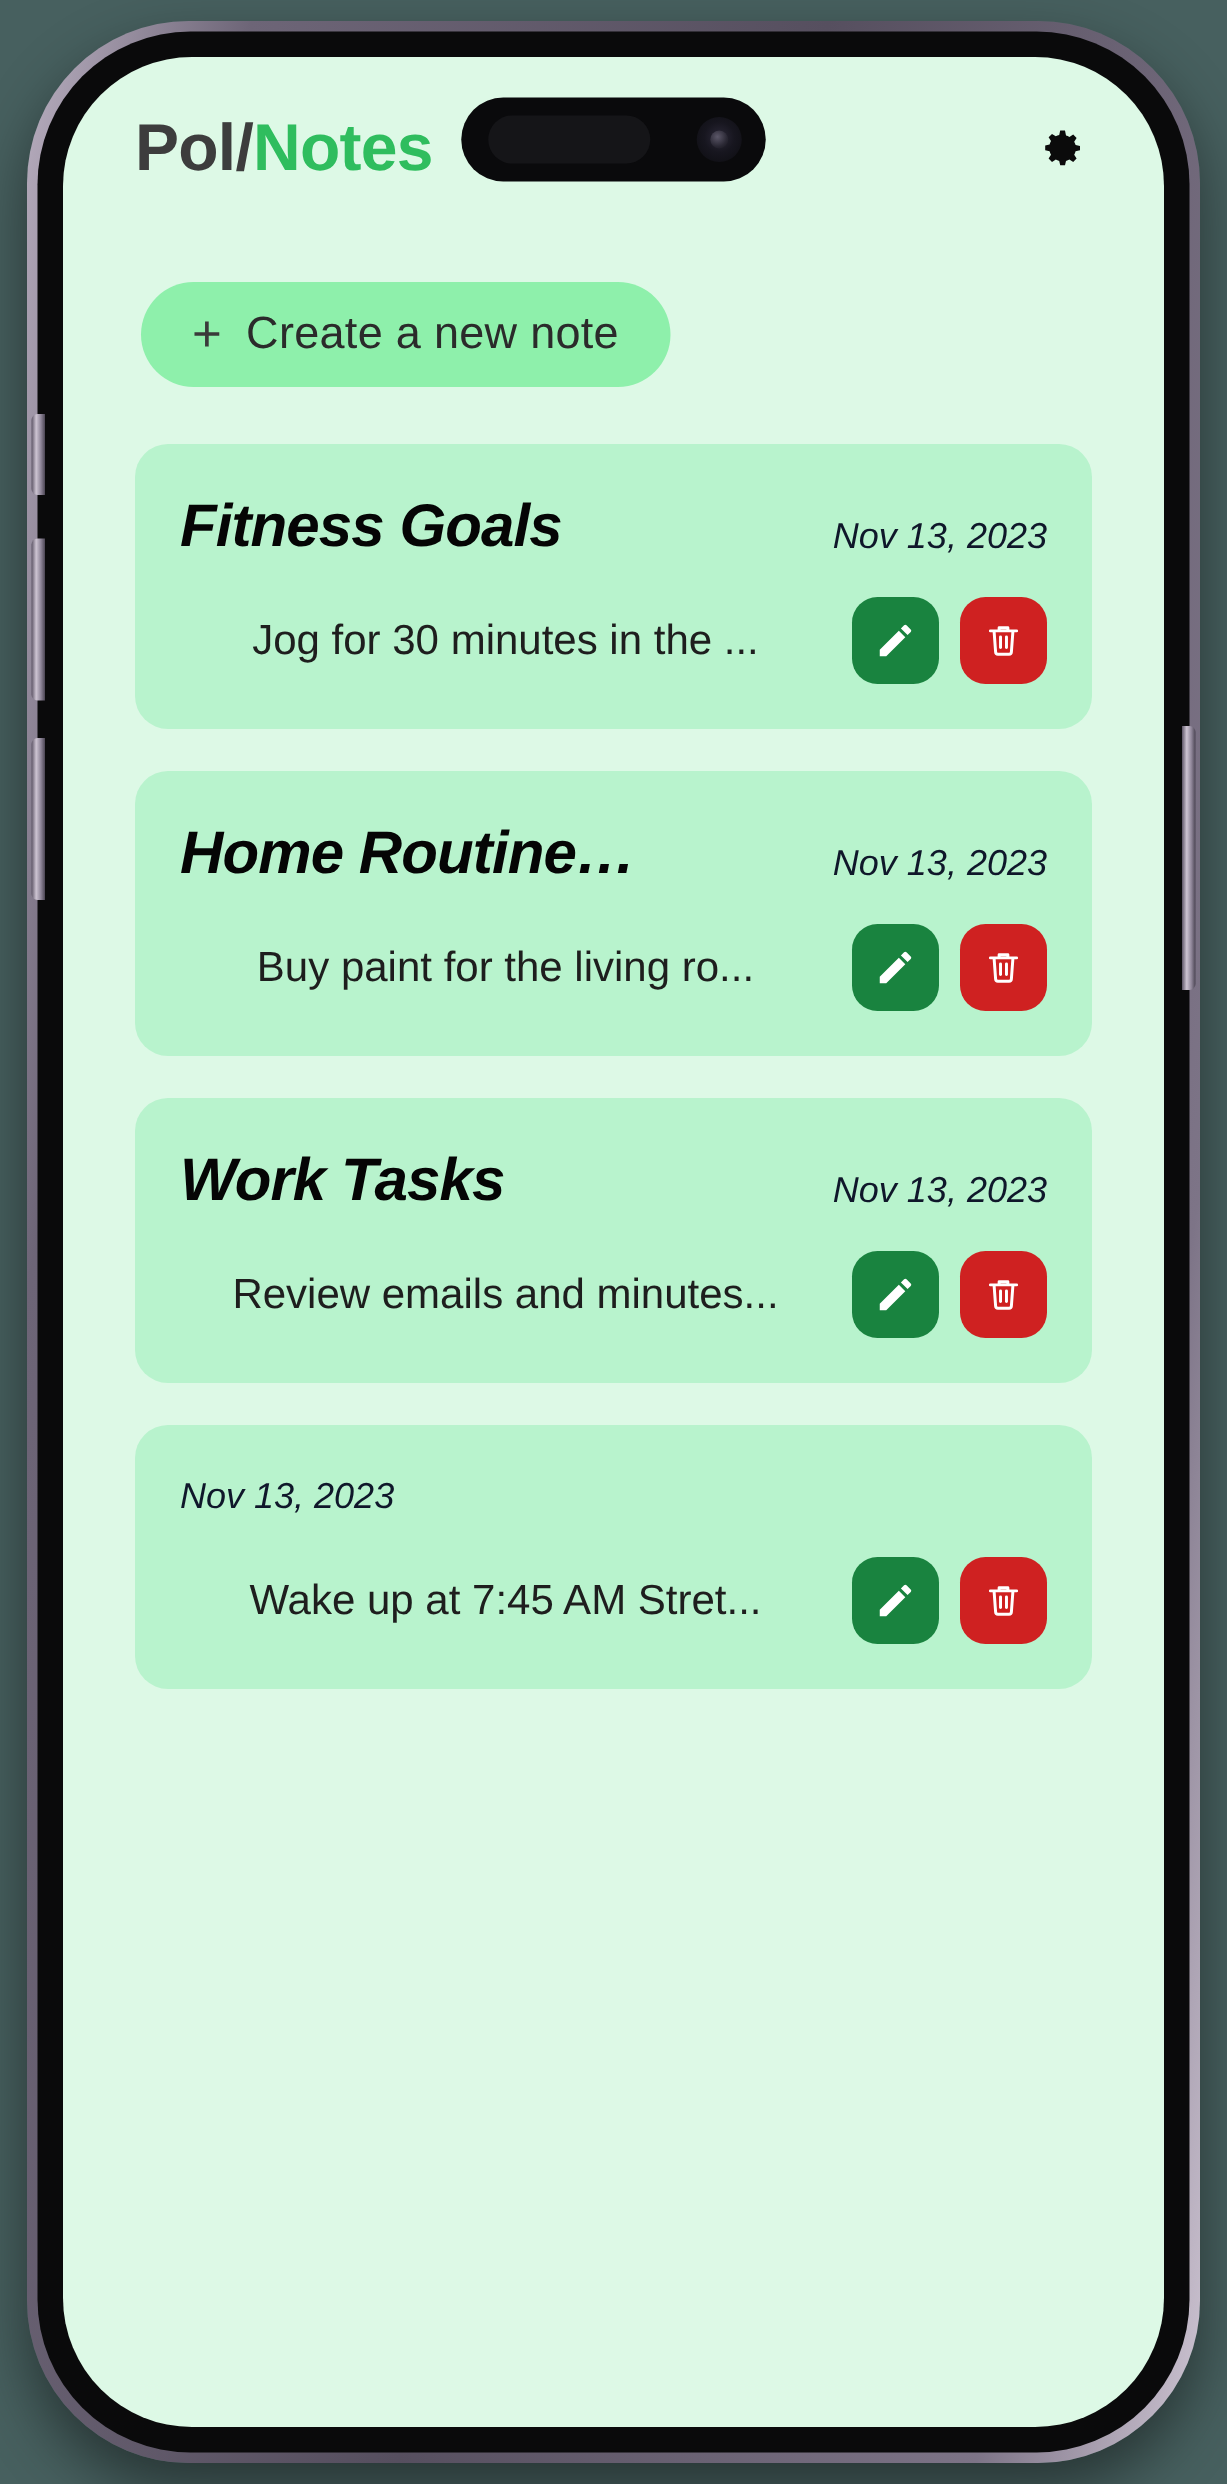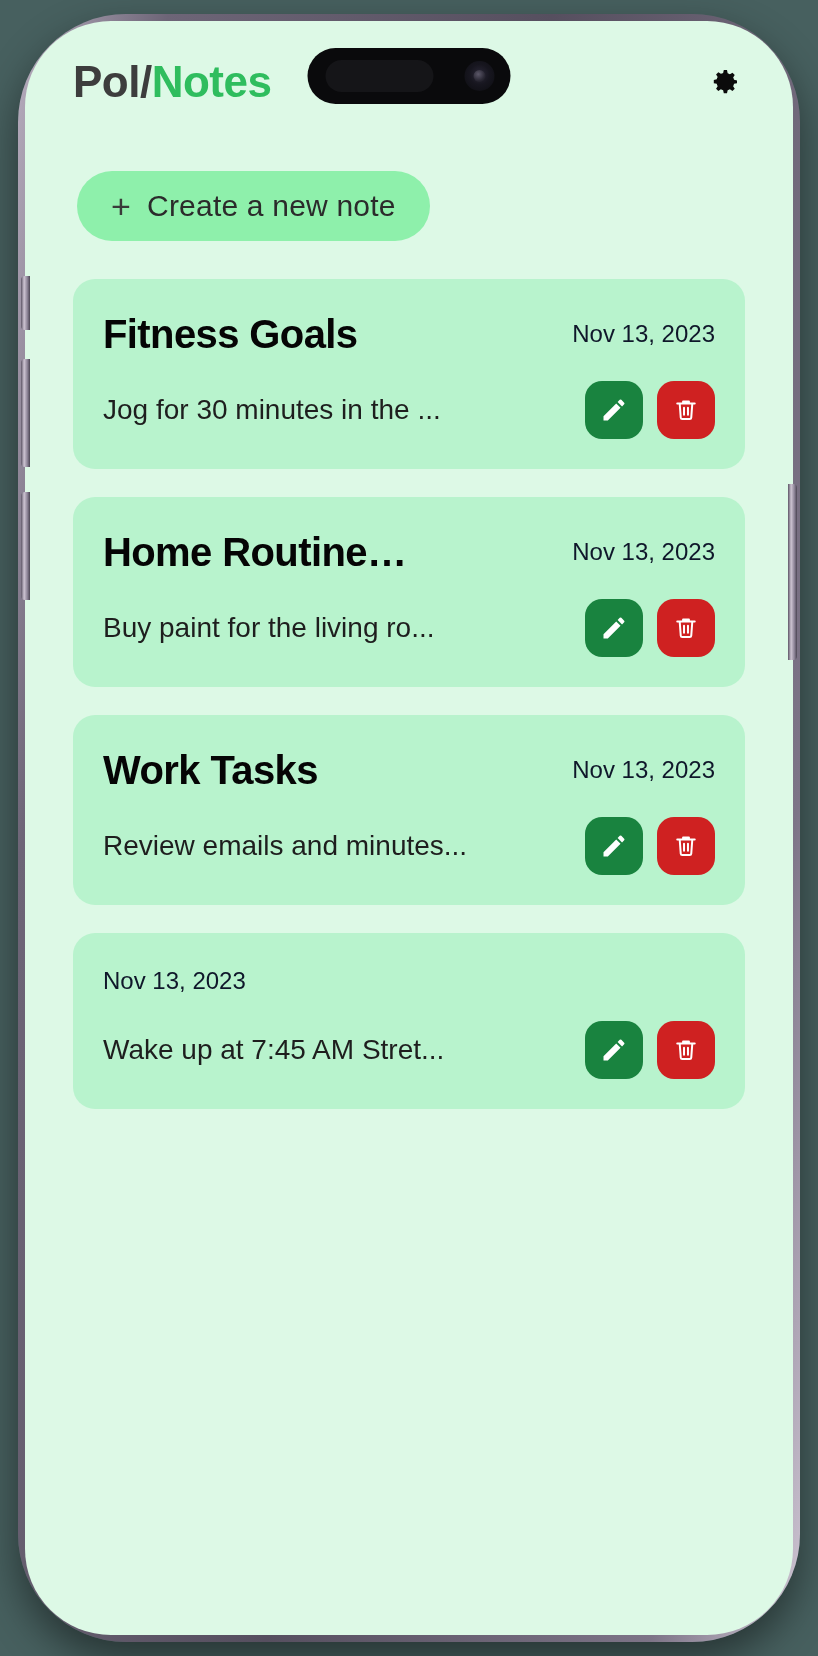--- a/index.html
+++ b/index.html
@@ -31,20 +31,21 @@
     background: linear-gradient(100deg,#b9afc0 0%, #6d6577 14%, #564f5f 50%, #7d7487 86%, #cfc6d4 100%);
     padding: 7px;
     box-shadow: 0 18px 40px rgba(0,0,0,.45);
   }
   .device-inner {
     position: relative;
     width: 100%;
     height: 100%;
     border-radius: 102px;
     background: #0a0a0b;
+    padding: 17px;
   }
   .screen {
     position: relative;
     width: 100%;
     height: 100%;
     border-radius: 86px;
     background: #ddf9e6;
     overflow: hidden;
   }
 
@@ -157,23 +158,24 @@
     gap: 28px;
   }
   .note-card {
     background: #b8f3cd;
     border-radius: 22px;
     padding: 34px 30px 30px 30px;
     cursor: pointer;
   }
   .note-top {
     display: flex;
-    align-items: center;
+    align-items: flex-end;
     justify-content: space-between;
     gap: 28px;
+    font-style: italic;
   }
   .note-title {
     font-size: 40px;
     font-weight: 700;
     color: #050505;
     letter-spacing: -.6px;
     line-height: 1.05;
     white-space: nowrap;
     overflow: hidden;
     max-width: 370px;
@@ -190,20 +192,21 @@
     align-items: center;
     justify-content: space-between;
     gap: 14px;
   }
   .note-snippet {
     font-size: 28px;
     color: #1e1e1e;
     white-space: nowrap;
     overflow: hidden;
     flex: 1 1 auto;
+    text-align: center;
   }
   .note-actions {
     display: flex;
     gap: 14px;
     flex: none;
   }
   .act-btn {
     width: 58px;
     height: 58px;
     border: none;

